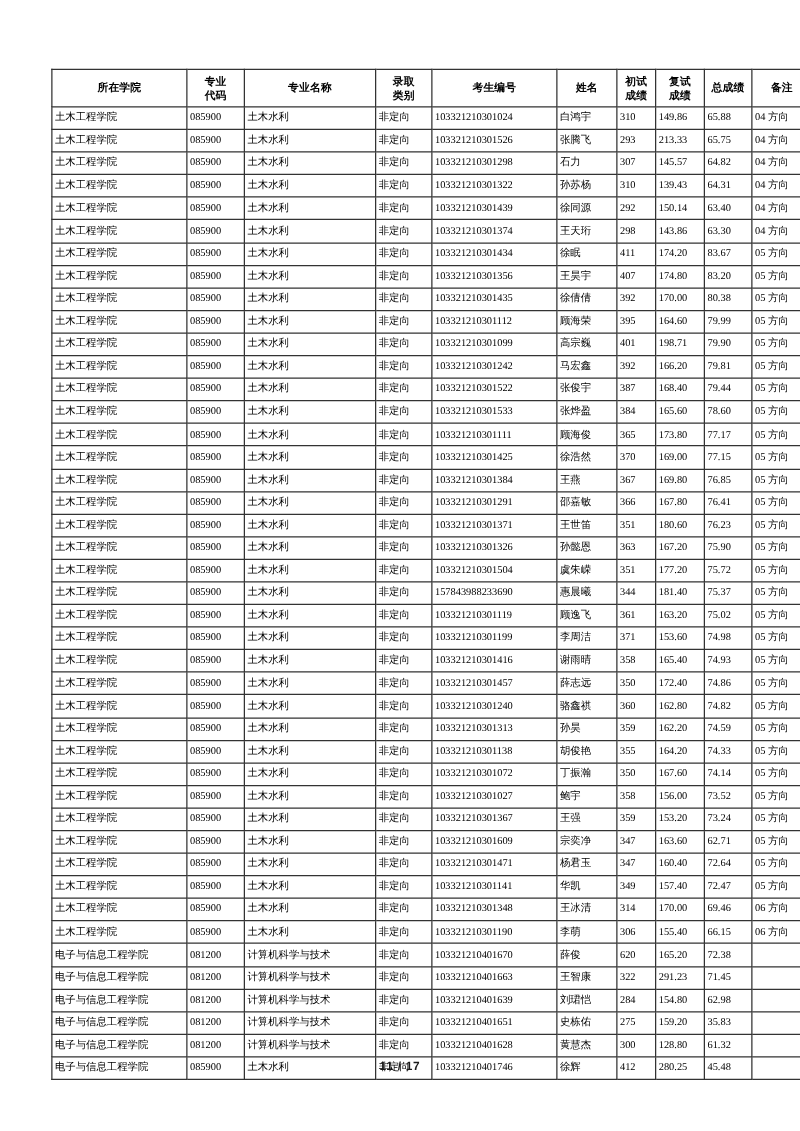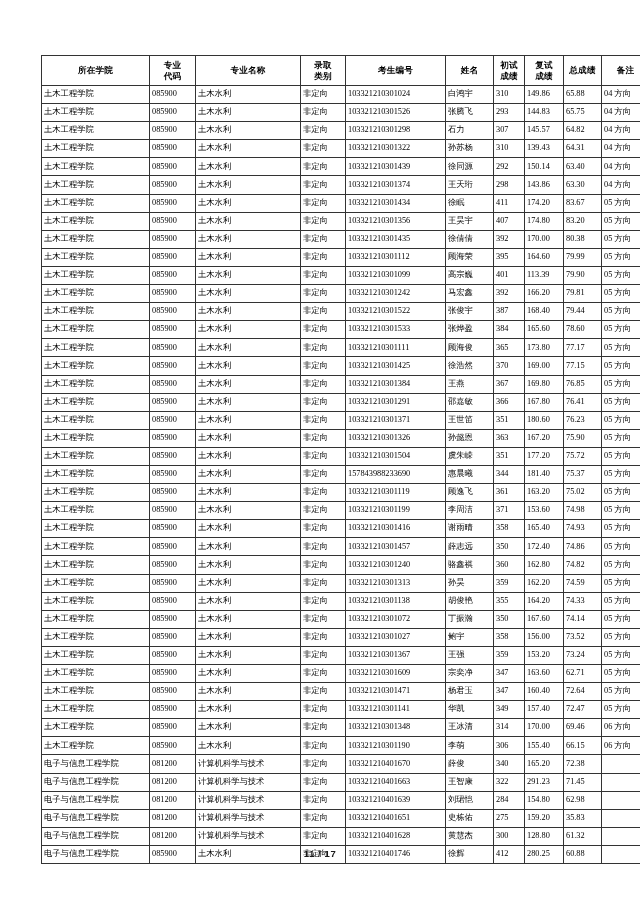--- a/index.html
+++ b/index.html
@@ -138,21 +138,21 @@
           <td class="remark">04 方向</td>
         </tr>
         <tr>
           <td>土木工程学院</td>
           <td>085900</td>
           <td>土木水利</td>
           <td>非定向</td>
           <td>103321210301526</td>
           <td>张腾飞</td>
           <td class="num">293</td>
-          <td class="num">144.83</td>
+          <td class="num">213.33</td>
           <td class="num">65.75</td>
           <td class="remark">04 方向</td>
         </tr>
         <tr>
           <td>土木工程学院</td>
           <td>085900</td>
           <td>土木水利</td>
           <td>非定向</td>
           <td>103321210301298</td>
           <td>石力</td>
@@ -246,21 +246,21 @@
           <td class="remark">05 方向</td>
         </tr>
         <tr>
           <td>土木工程学院</td>
           <td>085900</td>
           <td>土木水利</td>
           <td>非定向</td>
           <td>103321210301099</td>
           <td>高宗巍</td>
           <td class="num">401</td>
-          <td class="num">113.39</td>
+          <td class="num">198.71</td>
           <td class="num">79.90</td>
           <td class="remark">05 方向</td>
         </tr>
         <tr>
           <td>土木工程学院</td>
           <td>085900</td>
           <td>土木水利</td>
           <td>非定向</td>
           <td>103321210301242</td>
           <td>马宏鑫</td>
@@ -569,21 +569,21 @@
           <td class="num">66.15</td>
           <td class="remark">06 方向</td>
         </tr>
         <tr>
           <td>电子与信息工程学院</td>
           <td>081200</td>
           <td>计算机科学与技术</td>
           <td>非定向</td>
           <td>103321210401670</td>
           <td>薛俊</td>
-          <td class="num">340</td>
+          <td class="num">620</td>
           <td class="num">165.20</td>
           <td class="num">72.38</td>
           <td class="remark"></td>
         </tr>
         <tr>
           <td>电子与信息工程学院</td>
           <td>081200</td>
           <td>计算机科学与技术</td>
           <td>非定向</td>
           <td>103321210401663</td>
@@ -631,21 +631,21 @@
         </tr>
         <tr>
           <td>电子与信息工程学院</td>
           <td>085900</td>
           <td>土木水利</td>
           <td>非定向</td>
           <td>103321210401746</td>
           <td>徐辉</td>
           <td class="num">412</td>
           <td class="num">280.25</td>
-          <td class="num">60.88</td>
+          <td class="num">45.48</td>
           <td class="remark"></td>
         </tr>
       </tbody>
   </table>
 
   <div class="footer">11 / 17</div>
 
 </div>
 
 </body></html>

